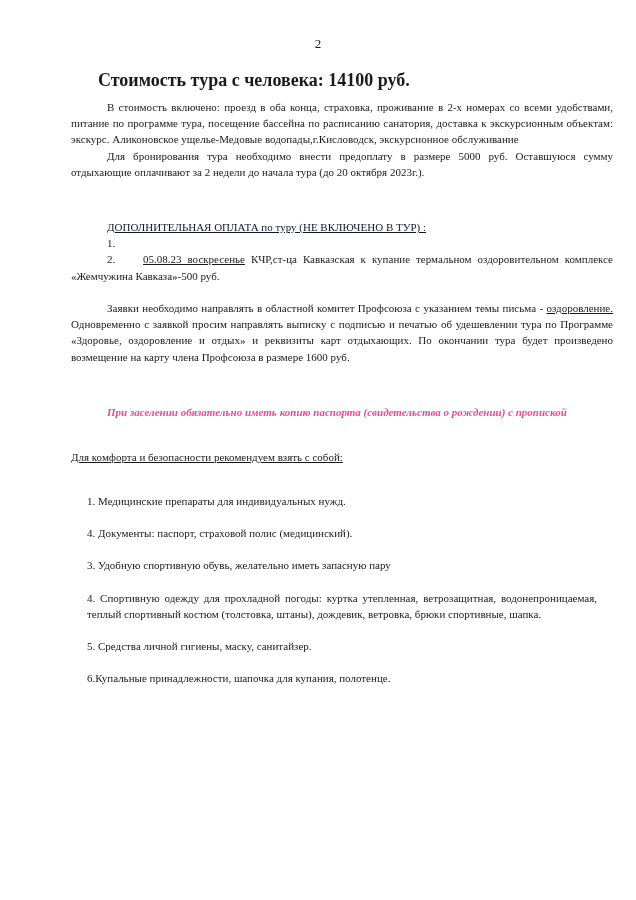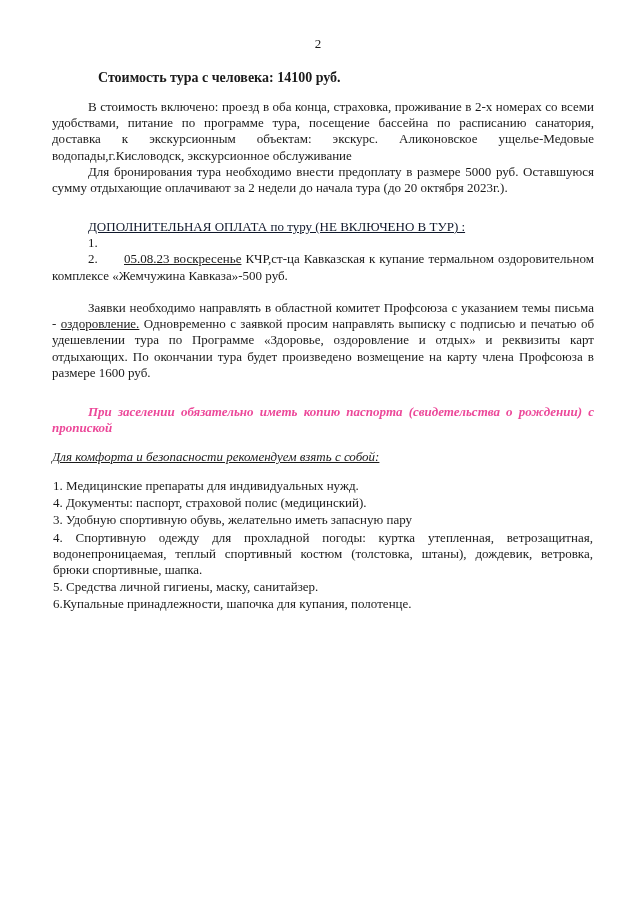--- a/index.html
+++ b/index.html
@@ -1,31 +1,31 @@
 <!DOCTYPE html>
 <html><head>
 <meta charset="utf-8">
 <style>
   html, body { margin: 0; padding: 0; background: #ffffff; }
   body { width: 636px; height: 900px; position: relative; overflow: hidden;
          font-family: "Liberation Serif", "DejaVu Serif", serif; color: #1a1a1a; }
   .page { position: absolute; left: 0; top: 0; width: 636px; height: 900px; }
   .pnum { position: absolute; top: 36px; left: 0; width: 636px; text-align: center; font-size: 13px; }
-  .title { position: absolute; left: 98px; top: 70px; font-size: 14px; font-weight: bold; }
-  .body { position: absolute; left: 52px; width: 542px; font-size: 13px; line-height: 16.2px; text-align: justify; }
+  .title { position: absolute; left: 98px; top: 70px; font-size: 18px; font-weight: bold; }
+  .body { position: absolute; left: 71px; width: 542px; font-size: 11px; line-height: 16.2px; text-align: justify; }
   .indent { text-indent: 36px; margin: 0; }
   p { margin: 0; }
   .red { color: #0f172a; }
   .u { text-decoration: underline; }
   .numrow { display: flex; padding-left: 36px; }
   .numrow .n { width: 36px; flex: 0 0 36px; }
   .warn { font-weight: bold; font-style: italic; color: #ec4899; text-indent: 36px; }
-  .ital-u { font-style: italic; text-decoration: underline; }
+  .ital-u { text-decoration: underline; }
   ol.list { list-style: none; margin: 0; padding: 0; }
-  ol.list li { margin: 1px; }
+  ol.list li { margin: 16px; }
 </style>
 </head>
 <body>
 
 <div class="page">
   <div class="pnum">2</div>
   <div class="title">Стоимость тура с человека:  14100 руб.</div>
 
   <div class="body" style="top:99px;">
     <p class="indent">В стоимость включено: проезд в оба конца, страховка, проживание в 2-х номерах со всеми удобствами, питание по программе тура, посещение бассейна по расписанию санатория, доставка к экскурсионным объектам: экскурс. Аликоновское ущелье-Медовые водопады,г.Кисловодск, экскурсионное обслуживание</p>

